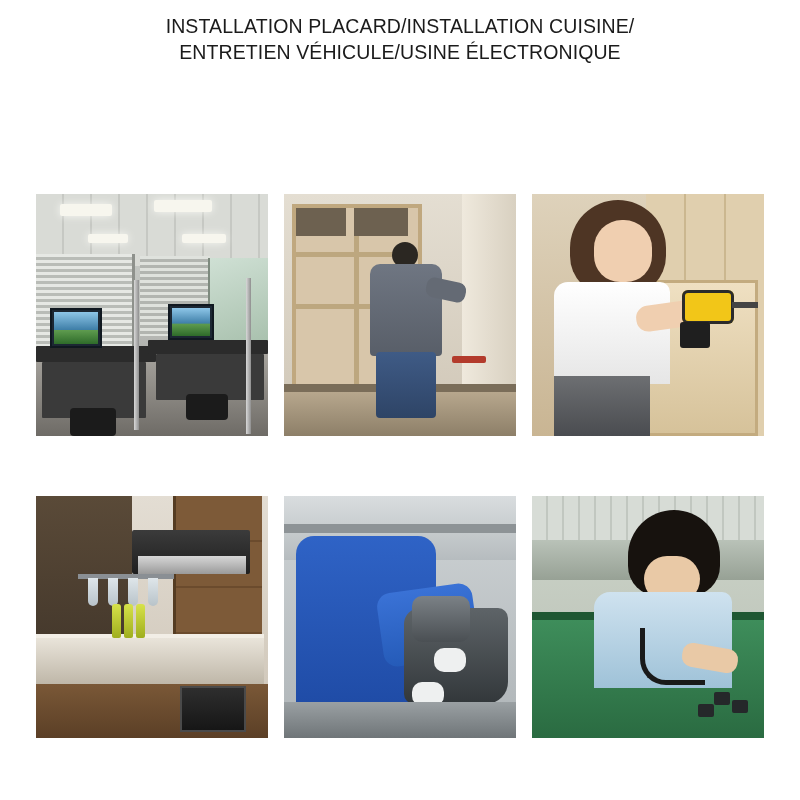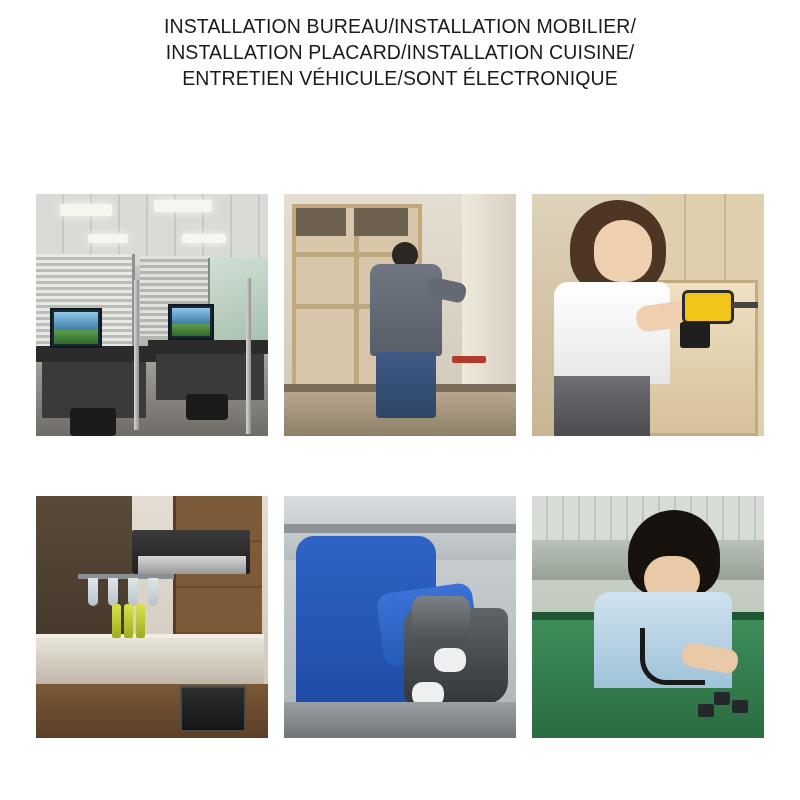--- a/index.html
+++ b/index.html
@@ -223,23 +223,22 @@
     border-left: 5px solid #1a1a1a; border-bottom: 5px solid #1a1a1a; border-radius: 0 0 0 26px; }
   .s6 .chip { position: absolute; width: 16px; height: 13px; background: #25282a; border-radius: 2px; }
 </style>
 </head>
 <body>
 
 <div class="page">
 
 
   <div class="subhead">
-    <div>INSTALLATION BUREAU/INSTALLATION MOBILIER/</div>
     <div>INSTALLATION PLACARD/INSTALLATION CUISINE/</div>
-    <div>ENTRETIEN VÉHICULE/SONT ÉLECTRONIQUE</div>
+    <div>ENTRETIEN VÉHICULE/USINE ÉLECTRONIQUE</div>
   </div>
 
   <div class="grid">
 
     <div class="cell">
       <div class="scene s1">
         <div class="ceiling"></div>
         <div class="panel" style="left:24px;top:10px;width:52px;height:12px;"></div>
         <div class="panel" style="left:118px;top:6px;width:58px;height:12px;"></div>
         <div class="panel" style="left:52px;top:40px;width:40px;height:9px;"></div>

